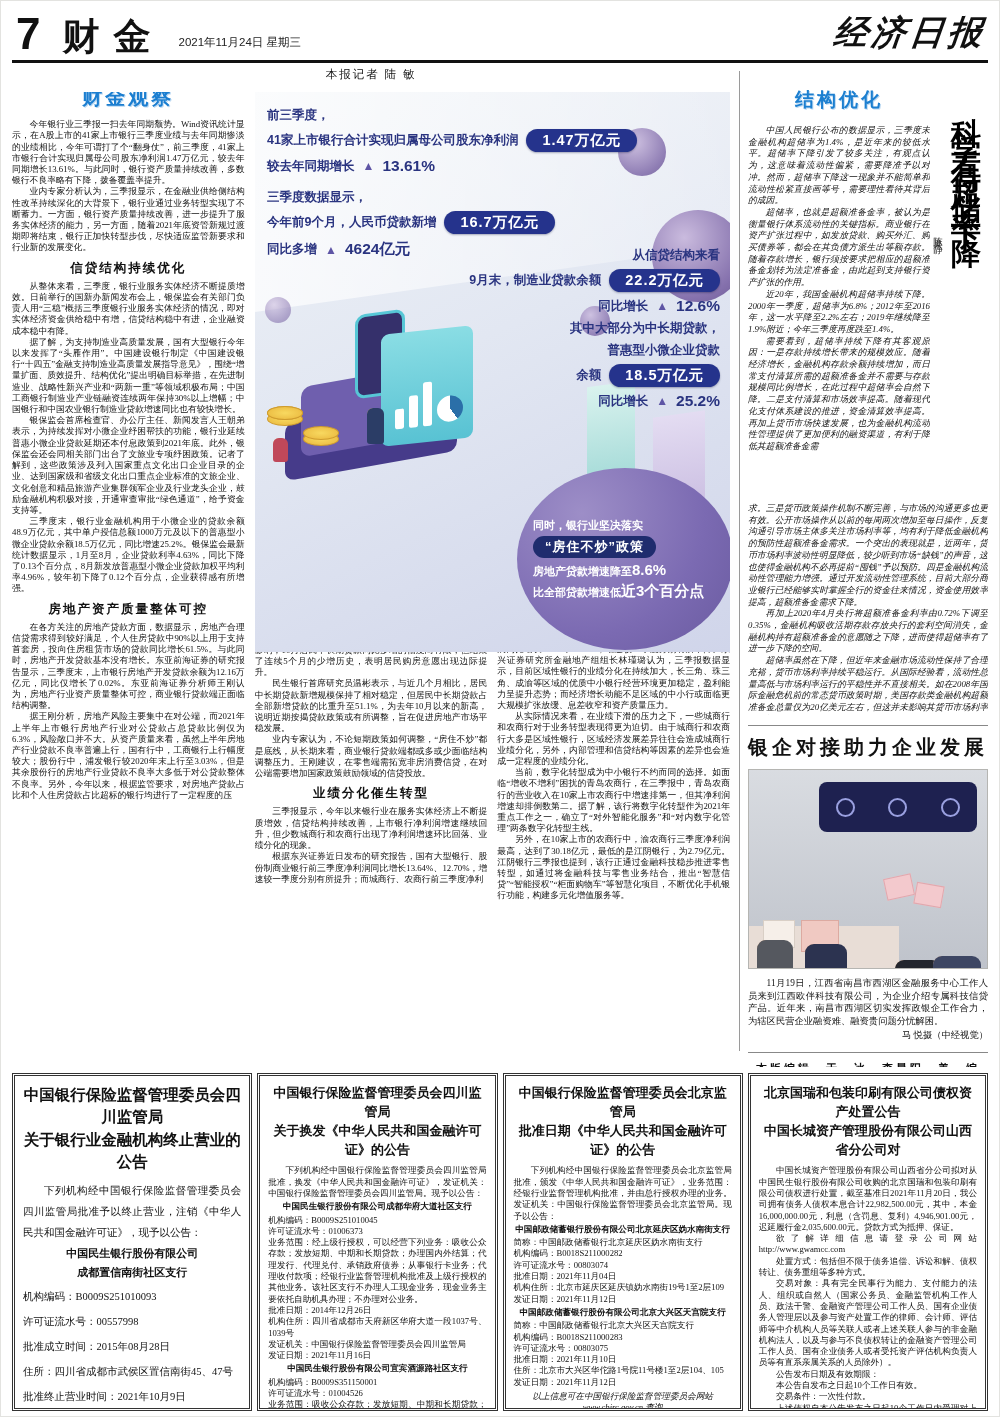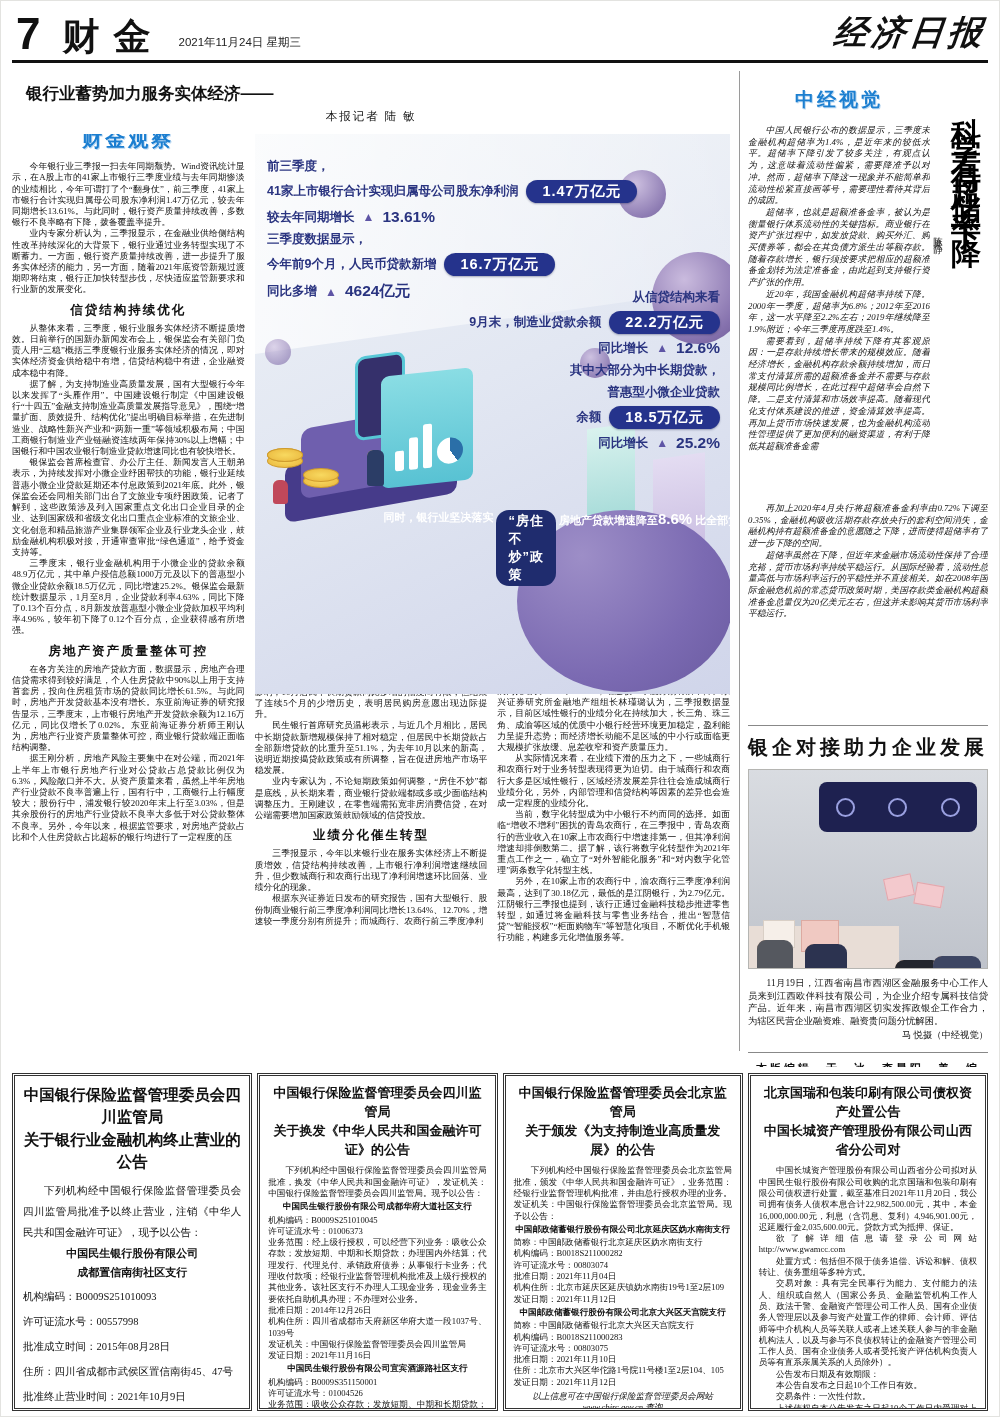--- a/index.html
+++ b/index.html
@@ -51,21 +51,21 @@
   .tw1{width:48px;height:130px;left:332px;top:292px;background:linear-gradient(#d9f3ee,#8fd2cf);}
   .tw2{width:52px;height:160px;left:398px;top:322px;background:linear-gradient(#e4dcf2,#b9a8d6);}
   .tw3{width:40px;height:90px;left:286px;top:428px;background:linear-gradient(#cfe9f5,#9fc4e4);}
   .stat{position:absolute;color:#2a3480;font-weight:bold;}
   .s-line{display:flex;align-items:center;gap:8px;margin:5px 0;font-size:12.5px;white-space:nowrap;}
   .stat3 .s-line{justify-content:flex-end;}
   .pill{background:#25338c;color:#fff;border-radius:14px;padding:2px 16px;font-size:14.5px;
         font-weight:bold;letter-spacing:1px;box-shadow:0 1px 2px rgba(20,25,70,.35);}
   .tri{color:#5e55a5;font-size:12px;}
   .pct{font-size:15.5px;}
-  .stat1{left:12px;top:19px;}
+  .stat1{left:12px;top:10px;}
   .stat2{left:12px;top:92px;}
   .stat3{right:10px;top:150px;text-align:right;}
   
   .illus{position:absolute;left:4px;top:224px;width:238px;height:180px;}
   .illus div{position:absolute;}
   .slab1{left:42px;top:58px;width:150px;height:70px;background:#6f5fae;border-radius:10px;transform:skewY(-10deg);}
   .slab2{left:26px;top:92px;width:172px;height:58px;background:#463b8a;border-radius:10px;transform:skewY(-10deg);}
   .screen{left:122px;top:14px;width:92px;height:112px;background:linear-gradient(#8adde4,#58c2d3);
           border-radius:8px;transform:skewY(-6deg);}
   .bar{position:absolute;bottom:16px;background:#fff;width:9px;border-radius:2px;}
@@ -80,21 +80,21 @@
   .coin+.coin{margin-top:-6px;}
   .p-head-c{width:12px;height:12px;border-radius:50%;background:#eec49e;margin:0 auto 1px;}
   .p-body{border-radius:6px 6px 3px 3px;margin:0 auto;}
   .person1{left:108px;top:92px;width:18px;}
   .person1 .p-body{width:17px;height:36px;background:#2b3d66;}
   .person2{left:14px;top:122px;width:16px;}
   .person2 .p-body{width:15px;height:24px;background:#c0485a;}
   
   .housing{position:absolute;left:262px;top:376px;width:216px;height:182px;border-radius:50%;
            background:radial-gradient(circle at 30% 25%,#9d8ec7,#7b6ab2 60%,#695a9f);
-           color:#fff;display:flex;flex-direction:row;justify-content:center;
+           color:#fff;display:flex;flex-direction:column;justify-content:center;
            padding:0 16px;box-sizing:border-box;gap:3px;}
   .h-line{font-size:11px;font-weight:bold;white-space:nowrap;}
   .h-big{font-size:15px;}
   .pill-dark{background:#1f2c6e;border-radius:13px;padding:2px 12px;font-size:13px;font-weight:bold;
              align-self:flex-start;letter-spacing:1px;}
   
   .taoran{position:relative;padding-right:58px;}
   .t-title{color:#1c7fd0;font-family:"Liberation Sans",sans-serif;font-weight:bold;font-size:19px;
            text-align:center;letter-spacing:3px;margin:24px 0 8px;text-shadow:1px 1px 0 #bcd9f2;}
   .t-narrow{font-style:italic;font-size:8.8px;line-height:11.7px;text-align:justify;
@@ -155,21 +155,20 @@
     <span class="pageno">7</span>
     <span class="section">财金</span>
     <span class="pubdate">2021年11月24日 星期三</span>
     <span class="logo">经济日报</span>
   </div>
   <div class="top-rule"></div>
 
   <div class="main">
 
     <div class="left-zone">
-      <div class="kicker">银行业蓄势加力服务实体经济——</div>
       <div class="byline">本报记者 陆 敏</div>
 
       <div class="columns">
         <div class="col col1">
           <div class="badge">财金观察</div>
           <p>今年银行业三季报一扫去年同期颓势。Wind资讯统计显示，在A股上市的41家上市银行三季度业绩与去年同期惨淡的业绩相比，今年可谓打了个“翻身仗”，前三季度，41家上市银行合计实现归属母公司股东净利润1.47万亿元，较去年同期增长13.61%。与此同时，银行资产质量持续改善，多数银行不良率略有下降，拨备覆盖率提升。</p>
           <p>业内专家分析认为，三季报显示，在金融业供给侧结构性改革持续深化的大背景下，银行业通过业务转型实现了不断蓄力。一方面，银行资产质量持续改善，进一步提升了服务实体经济的能力，另一方面，随着2021年底资管新规过渡期即将结束，银行正加快转型步伐，尽快适应监管新要求和行业新的发展变化。</p>
           <h3>信贷结构持续优化</h3>
           <p>从整体来看，三季度，银行业服务实体经济不断提质增效。日前举行的国新办新闻发布会上，银保监会有关部门负责人用“三稳”概括三季度银行业服务实体经济的情况，即对实体经济资金供给稳中有增，信贷结构稳中有进，企业融资成本稳中有降。</p>
           <p>据了解，为支持制造业高质量发展，国有大型银行今年以来发挥了“头雁作用”。中国建设银行制定《中国建设银行“十四五”金融支持制造业高质量发展指导意见》，围绕“增量扩面、质效提升、结构优化”提出明确目标举措，在先进制造业、战略性新兴产业和“两新一重”等领域积极布局；中国工商银行制造业产业链融资连续两年保持30%以上增幅；中国银行和中国农业银行制造业贷款增速同比也有较快增长。</p>
@@ -298,30 +297,31 @@
             </div>
           </div>
         </div>
       </div>
     </div>
 
     <div class="vdiv"></div>
 
     <div class="right-zone">
       <div class="taoran">
-        <div class="t-title">中经视觉</div>
+        <div class="t-title">结构优化</div>
         <div class="t-narrow">
           <p>中国人民银行公布的数据显示，三季度末金融机构超储率为1.4%，是近年来的较低水平。超储率下降引发了较多关注，有观点认为，这意味着流动性偏紧，需要降准予以对冲。然而，超储率下降这一现象并不能简单和流动性松紧直接画等号，需要理性看待其背后的成因。</p>
           <p>超储率，也就是超额准备金率，被认为是衡量银行体系流动性的关键指标。商业银行在资产扩张过程中，如发放贷款、购买外汇、购买债券等，都会在其负债方派生出等额存款。随着存款增长，银行须按要求把相应的超额准备金划转为法定准备金，由此起到支持银行资产扩张的作用。</p>
           <p>近20年，我国金融机构超储率持续下降。2000年一季度，超储率为6.8%；2012年至2016年，这一水平降至2.2%左右；2019年继续降至1.9%附近；今年三季度再度跌至1.4%。</p>
           <p>需要看到，超储率持续下降有其客观原因：一是存款持续增长带来的规模效应。随着经济增长，金融机构存款余额持续增加，而日常支付清算所需的超额准备金并不需要与存款规模同比例增长，在此过程中超储率会自然下降。二是支付清算和市场效率提高。随着现代化支付体系建设的推进，资金清算效率提高。再加上货币市场快速发展，也为金融机构流动性管理提供了更加便利的融资渠道，有利于降低其超额准备金需</p>
         </div>
         <div class="t-vhead">科学看待超储率下降</div>
         <div class="t-author">陈果静</div>
         <div class="t-wide">
+          <p class="noindent" style="text-indent:0">求。三是货币政策操作机制不断完善，与市场的沟通更多也更有效。公开市场操作从以前的每周两次增加至每日操作，反复沟通引导市场主体多关注市场利率等，均有利于降低金融机构的预防性超额准备金需求。一个突出的表现就是，近两年，货币市场利率波动性明显降低，较少听到市场“缺钱”的声音，这也使得金融机构不必再提前“囤钱”予以预防。四是金融机构流动性管理能力增强。通过开发流动性管理系统，目前大部分商业银行已经能够实时掌握全行的资金往来情况，资金使用效率提高，超额准备金需求下降。</p>
           <p>再加上2020年4月央行将超额准备金利率由0.72%下调至0.35%，金融机构吸收活期存款存放央行的套利空间消失，金融机构持有超额准备金的意愿随之下降，进而使得超储率有了进一步下降的空间。</p>
           <p>超储率虽然在下降，但近年来金融市场流动性保持了合理充裕，货币市场利率持续平稳运行。从国际经验看，流动性总量高低与市场利率运行的平稳性并不直接相关。如在2008年国际金融危机前的常态货币政策时期，美国存款类金融机构超额准备金总量仅为20亿美元左右，但这并未影响其货币市场利率平稳运行。</p>
 
         </div>
       </div>
 
       <hr class="rz-hr">
 
       <div class="photo-story">
         <div class="p-headline">银企对接助力企业发展</div>
@@ -406,21 +406,21 @@
             <div>许可证流水号：01004526</div>
             <div>业务范围：吸收公众存款；发放短期、中期和长期贷款；办理国内外结算；代理兑付、承销政府债券；从事银行卡业务；经国务院银行业监督管理机构批准的其他业务。不办理人工现金业务，现金业务主要依托自助机具办理；不办理对公业务。</div>
           </div>
 
       </div>
     </div>
 
     <div class="notice n3">
       <div class="n-title">
         <div>中国银行保险监督管理委员会北京监管局</div>
-        <div>关于颁发《为支持制造业高质量发展》的公告</div>
+        <div>批准日期《中华人民共和国金融许可证》的公告</div>
       </div>
       <div class="n-body">
         <p class="n-intro">下列机构经中国银行保险监督管理委员会北京监管局批准，颁发《中华人民共和国金融许可证》，业务范围：经银行业监督管理机构批准，并由总行授权办理的业务。发证机关：中国银行保险监督管理委员会北京监管局。现予以公告：</p>
         <div class="n-org">中国邮政储蓄银行股份有限公司北京延庆区妫水南街支行</div>
         <div class="n-fields">
             <div>简称：中国邮政储蓄银行北京延庆区妫水南街支行</div>
             <div>机构编码：B0018S211000282</div>
             <div>许可证流水号：00803074</div>
             <div>批准日期：2021年11月04日</div>
             <div>机构住所：北京市延庆区延庆镇妫水南街19号1至2层109</div>

